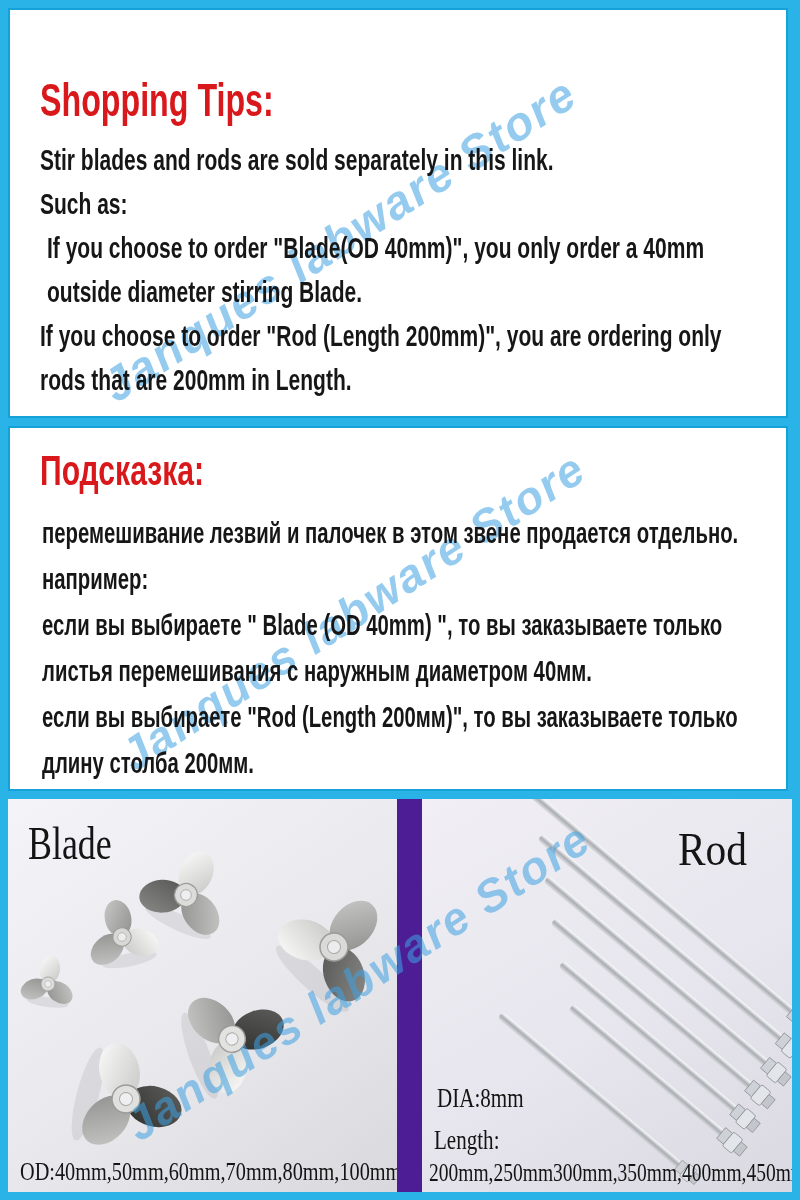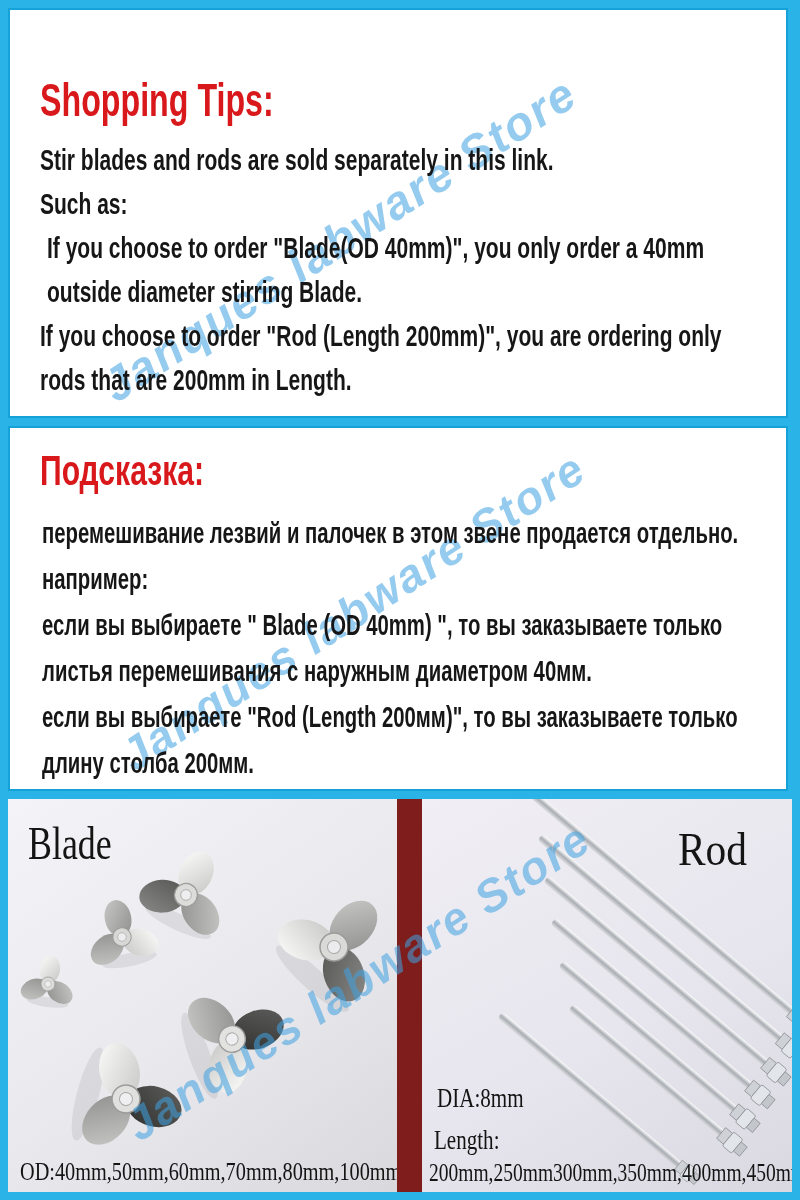--- a/index.html
+++ b/index.html
@@ -53,21 +53,21 @@
   #wm-en  { left:112px; top:348px; font-size:47px; transform:rotate(-33deg); }
   #wm-ru  { left:130px; top:300px; font-size:46px; transform:rotate(-33deg); }
   #wm-ph  { left:137px; top:299px; font-size:46px; transform:rotate(-33deg); z-index:6; }
 
   .content { position:relative; z-index:2; }
 
   
   #photos-row {
     position:absolute; left:8px; top:799px;
     width:784px; height:393px;
-    background:#7f1d1d; overflow:hidden;
+    background:#4c1d95; overflow:hidden;
   }
   .photo {
     position:absolute; top:0; width:389px; height:393px; overflow:hidden;
   }
   #photo-blade { left:0;   background:linear-gradient(145deg,#f4f3f7 0%,#e9e8ec 55%,#d9d8dc 100%); }
   #photo-rod   { left:414px; background:linear-gradient(150deg,#f1eff5 0%,#e7e5ed 55%,#d9d7df 100%); }
   .photo svg { position:absolute; inset:0; z-index:1; }
 
   .serif-label {
     position:absolute; z-index:3;

